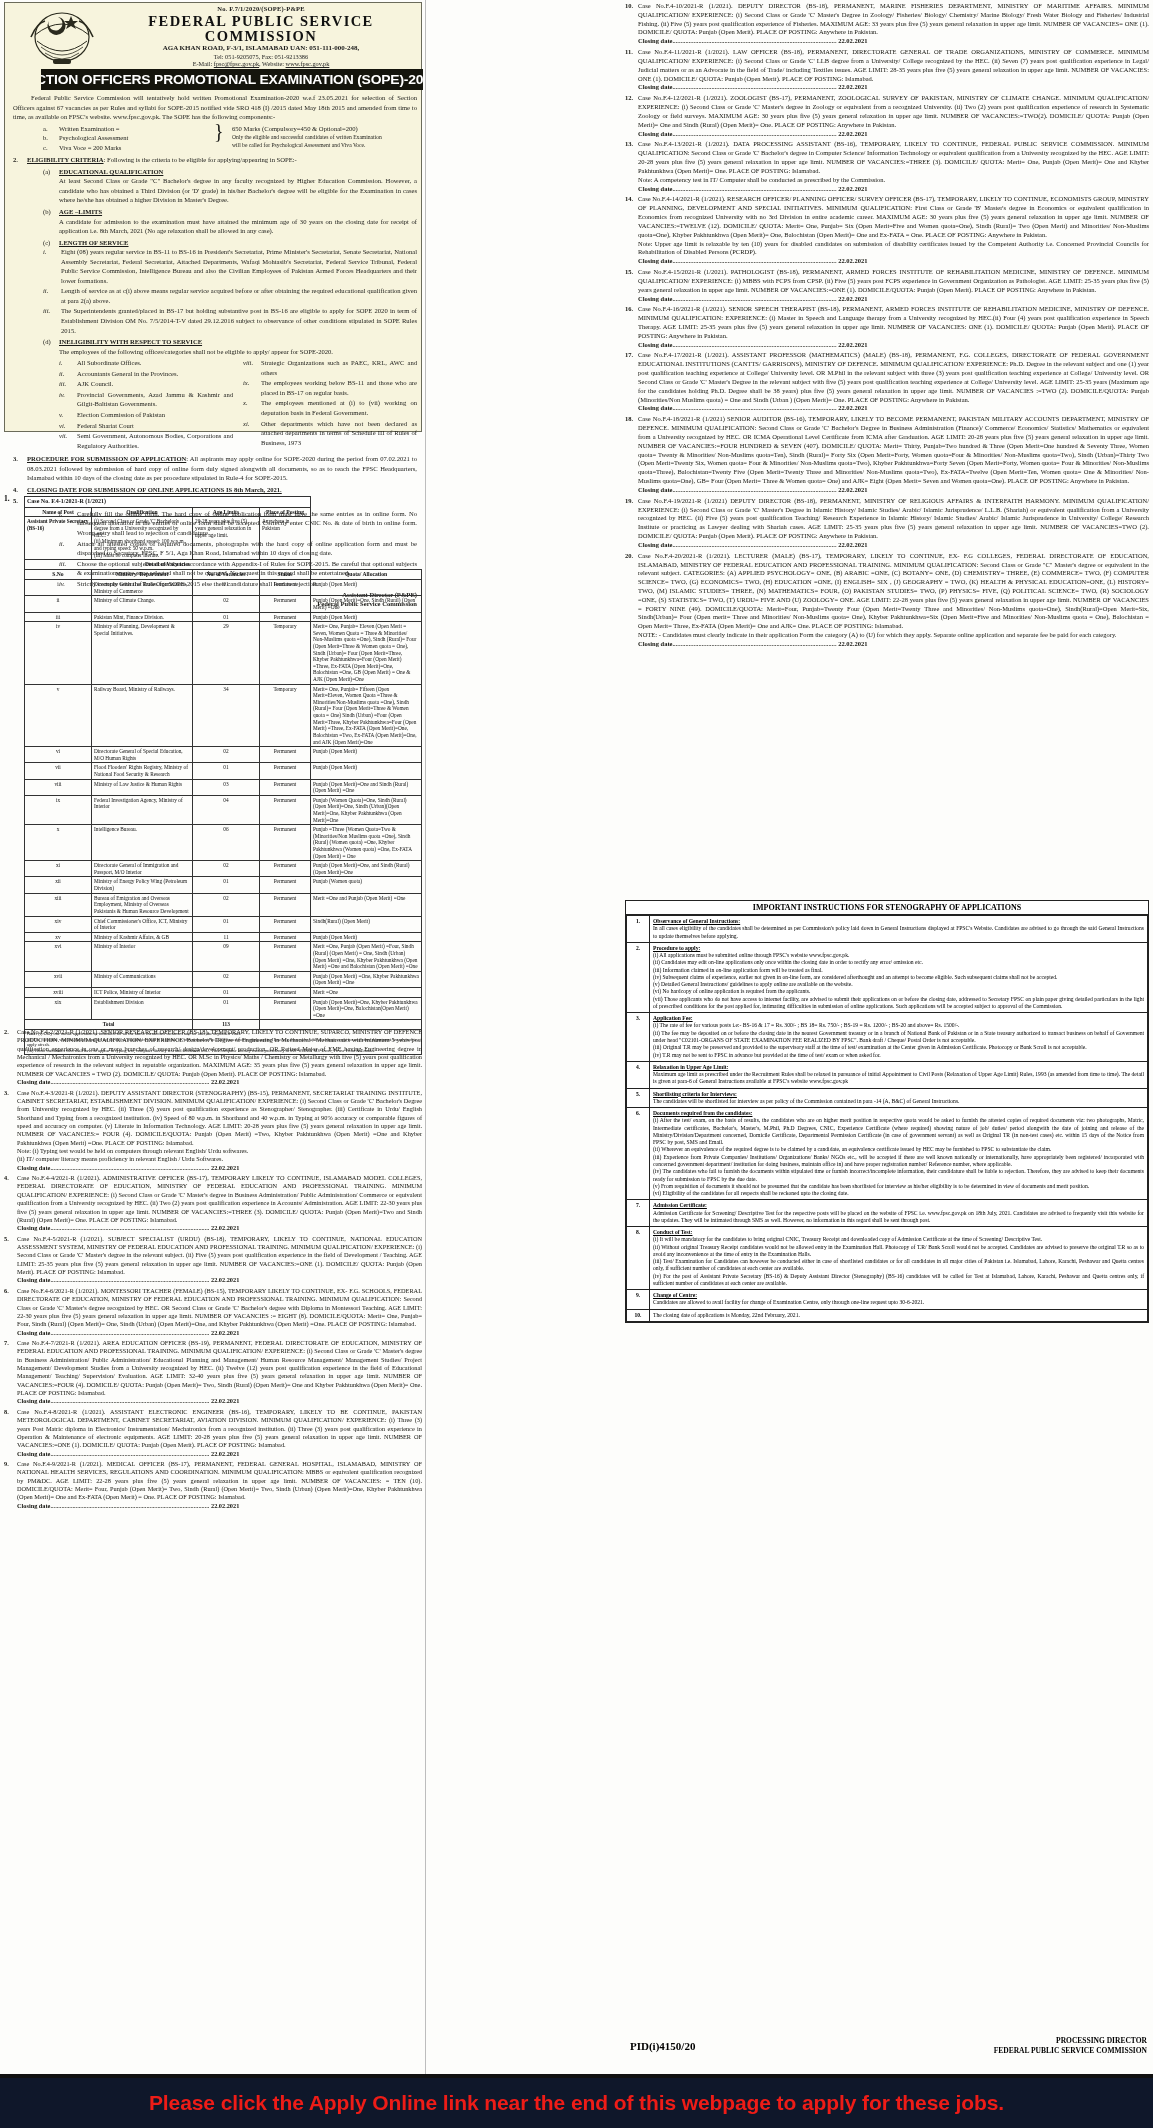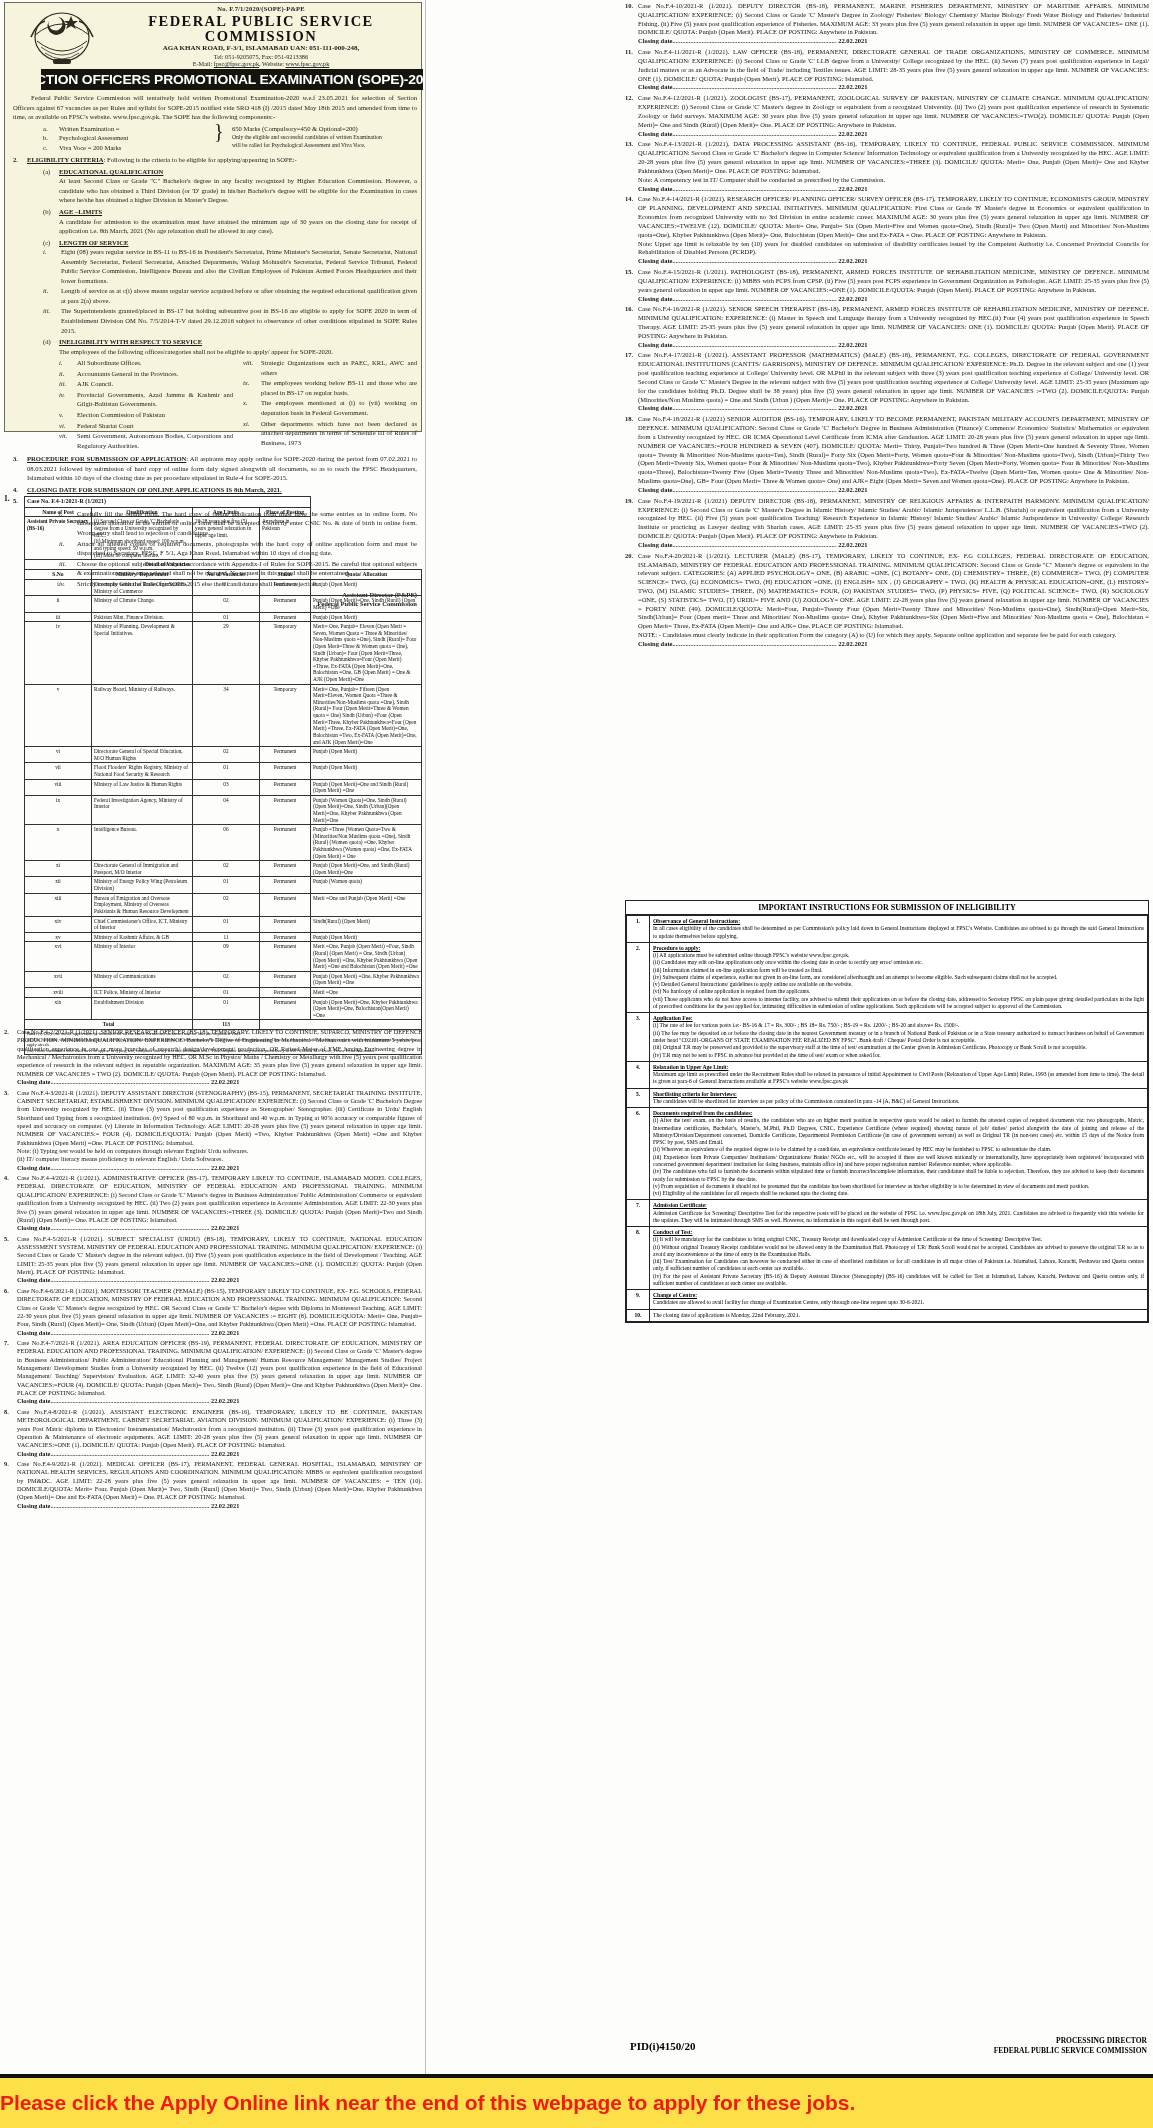--- a/index.html
+++ b/index.html
@@ -79,22 +79,22 @@
   .instr table{width:100%;border-collapse:collapse;font-size:5.6px;line-height:1.3;}
   .instr td{border:1px solid #222;padding:2px 3px;vertical-align:top;text-align:justify;}
   .instr td.k{width:16px;text-align:center;font-weight:bold;}
 
   
   .pid{position:absolute;left:630px;top:2040px;font-size:11px;font-weight:bold;}
   .asd{position:absolute;right:6px;top:2036px;text-align:right;font-size:7.5px;font-weight:bold;line-height:1.3;}
 
   .botline{position:absolute;left:0;top:2074px;width:1153px;height:4px;background:#111;}
 
-  .banner{position:absolute;left:0;top:2078px;width:1153px;height:50px;background:#fde047;
-          display:flex;align-items:center;}
+  .banner{position:absolute;left:0;top:2078px;width:1153px;height:50px;background:#0f172a;
+          display:flex;align-items:center;justify-content:center;}
   .banner span{color:#ee1c17;font-family:"Liberation Sans",sans-serif;font-size:21px;font-weight:bold;
                letter-spacing:-.1px;white-space:nowrap;}
 
   .blur{filter:blur(.25px);}
 </style>
 </head>
 <body>
 
 <div class="page">
 
@@ -610,21 +610,21 @@
             <div class="n">20.</div>
             <div class="t">
               <div>Case No.F.4-20/2021-R   (1/2021). LECTURER (MALE) (BS-17), TEMPORARY, LIKELY TO CONTINUE, EX- F.G COLLEGES, FEDERAL DIRECTORATE OF EDUCATION, ISLAMABAD, MINISTRY OF FEDERAL EDUCATION AND PROFESSIONAL TRAINING. MINIMUM QUALIFICATION: Second Class or Grade "C" Master's degree or equivalent in the relevant subject. CATEGORIES: (A) APPLIED PSYCHOLOGY= ONE, (B) ARABIC =ONE, (C) BOTANY= ONE, (D) CHEMISTRY=  THREE, (E) COMMERCE=  TWO, (F) COMPUTER SCIENCE=  TWO, (G) ECONOMICS= TWO, (H) EDUCATION =ONE, (I) ENGLISH= SIX , (J) GEOGRAPHY = TWO, (K) HEALTH &amp; PHYSICAL EDUCATION=ONE, (L) HISTORY=  TWO, (M) ISLAMIC STUDIES= THREE, (N) MATHEMATICS= FOUR, (O) PAKISTAN STUDIES=  TWO, (P) PHYSICS= FIVE, (Q) POLITICAL SCIENCE= TWO, (R) SOCIOLOGY =ONE, (S) STATISTICS= TWO, (T) URDU= FIVE AND (U) ZOOLOGY= ONE. AGE LIMIT: 22-28 years plus five (5) years general relaxation in upper age limit. NUMBER OF VACANCIES = FORTY NINE (49). DOMICILE/QUOTA: Merit=Four, Punjab=Twenty Four (Open Merit=Twenty Three and Minorities/ Non-Muslims quota=One), Sindh(Rural)=Open Merit=Six, Sindh(Urban)= Four (Open merit= Three and Minorities/ Non-Muslims quota= One), Khyber Pakhtunkhwa=Six (Open Merit=Five and Minorities/ Non-Muslims quota = One), Balochistan = Open Merit= Three, Ex-FATA (Open Merit)= One and AJK= One. PLACE OF POSTING: Islamabad.</div>
               <div style="white-space: pre-line;">NOTE: - Candidates must clearly indicate in their application Form the category (A) to (U) for which they apply. Separate online application and separate fee be paid for each category.</div>
               <div style="font-weight: bold;">Closing date..................................................................................................... 22.02.2021</div>
             </div>
           </div>
         </div>
 
       <div class="instr" id="instructions-box" style="top: 900px;">
-        <div class="instr-h">IMPORTANT INSTRUCTIONS FOR SUBMISSION OF INELIGIBILITY</div>
+        <div class="instr-h">IMPORTANT INSTRUCTIONS FOR STENOGRAPHY OF APPLICATIONS</div>
         <table>
             <tbody id="instr-rows">
               <tr>
                 <td class="k">1.</td>
                 <td>
                   <div style="font-weight: bold; text-decoration: underline;">Observance of General Instructions:</div>
                   <div style="white-space: pre-line;">In all cases eligibility of the candidates shall be determined as per Commission's policy laid down in General Instructions displayed at FPSC's Website. Candidates are advised to go through the said General Instructions to update themselves before applying.</div>
                 </td>
               </tr>
               <tr>

